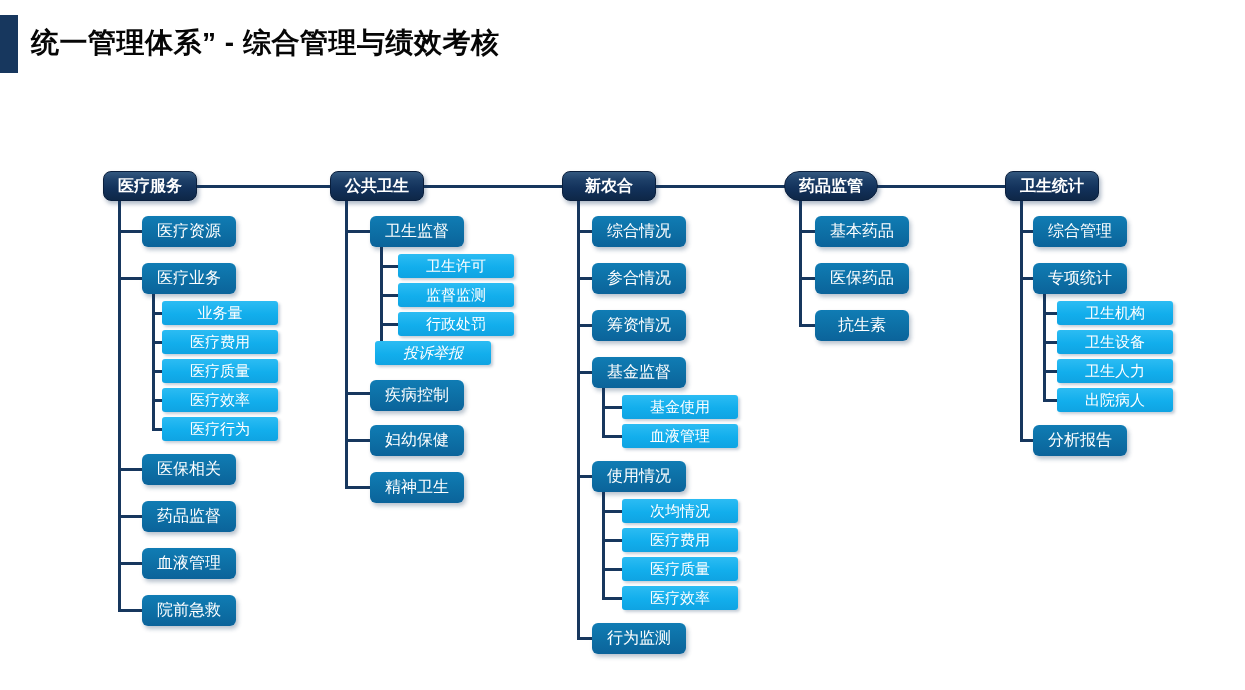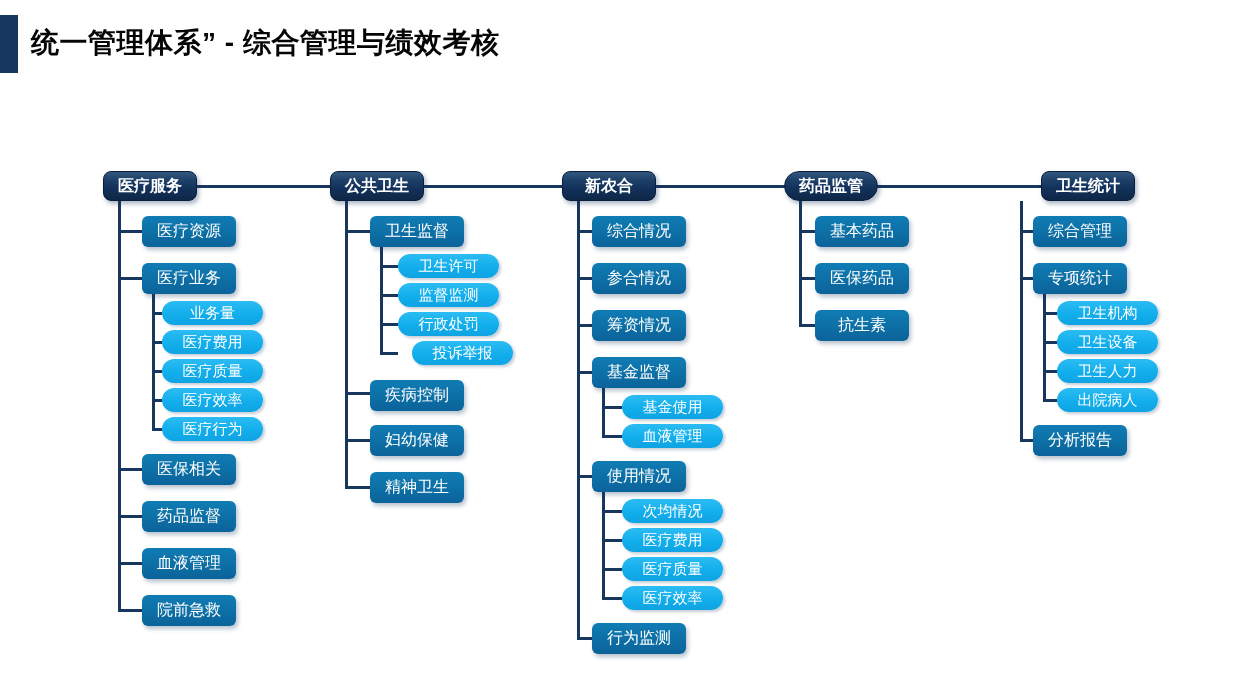--- a/index.html
+++ b/index.html
@@ -32,21 +32,21 @@
     box-shadow:2px 3px 4px rgba(23,55,94,0.35);
     color:#fff;font-size:16px;font-weight:bold;
   }
   .lvl2{
     width:94px;height:31px;border-radius:6px;
     background:linear-gradient(180deg,#107cb4 0%,#0d70a6 50%,#0b639a 100%);
     box-shadow:2px 3px 4px rgba(23,55,94,0.30);
     color:#fff;font-size:16px;
   }
   .lvl3{
-    width:101px;height:24px;border-radius:12px;
+    width:116px;height:24px;border-radius:3px;
     background:linear-gradient(180deg,#2cbcf3 0%,#12aeec 55%,#0fa3e2 100%);
     box-shadow:2px 2px 3px rgba(23,55,94,0.25);
     color:#fff;font-size:15px;
   }
   .cline{position:absolute;background:#17375E;z-index:1;}
 </style>
 </head>
 <body>
 
 <div id="slide">
@@ -81,21 +81,21 @@
       <div class="cline" style="left: 118px; top: 201px; width: 3px; height: 409px;"></div>
       <div class="node lvl1" style="left: 330px; top: 171px;">公共卫生</div>
       <div class="node lvl2" style="left: 370px; top: 216px;">卫生监督</div>
       <div class="cline" style="left: 345px; top: 230px; width: 25px; height: 3px;"></div>
       <div class="node lvl3" style="left: 398px; top: 254px;">卫生许可</div>
       <div class="cline" style="left: 380px; top: 265px; width: 18px; height: 3px;"></div>
       <div class="node lvl3" style="left: 398px; top: 283px;">监督监测</div>
       <div class="cline" style="left: 380px; top: 294px; width: 18px; height: 3px;"></div>
       <div class="node lvl3" style="left: 398px; top: 312px;">行政处罚</div>
       <div class="cline" style="left: 380px; top: 323px; width: 18px; height: 3px;"></div>
-      <div class="node lvl3" style="left: 412px; top: 341px;">投诉举报</div>
+      <div class="node lvl3" style="left: 375px; top: 341px; font-style: italic;">投诉举报</div>
       <div class="cline" style="left: 380px; top: 352px; width: 18px; height: 3px;"></div>
       <div class="cline" style="left: 380px; top: 247px; width: 3px; height: 106px;"></div>
       <div class="node lvl2" style="left: 370px; top: 380px;">疾病控制</div>
       <div class="cline" style="left: 345px; top: 392px; width: 25px; height: 3px;"></div>
       <div class="node lvl2" style="left: 370px; top: 425px;">妇幼保健</div>
       <div class="cline" style="left: 345px; top: 439px; width: 25px; height: 3px;"></div>
       <div class="node lvl2" style="left: 370px; top: 472px;">精神卫生</div>
       <div class="cline" style="left: 345px; top: 486px; width: 25px; height: 3px;"></div>
       <div class="cline" style="left: 345px; top: 201px; width: 3px; height: 286px;"></div>
       <div class="node lvl1" style="left: 562px; top: 171px;">新农合</div>
@@ -127,21 +127,21 @@
       <div class="cline" style="left: 577px; top: 637px; width: 15px; height: 3px;"></div>
       <div class="cline" style="left: 577px; top: 201px; width: 3px; height: 437px;"></div>
       <div class="node lvl1" style="left: 784px; top: 171px; border-radius: 15px;">药品监管</div>
       <div class="node lvl2" style="left: 815px; top: 216px;">基本药品</div>
       <div class="cline" style="left: 799px; top: 230px; width: 16px; height: 3px;"></div>
       <div class="node lvl2" style="left: 815px; top: 263px;">医保药品</div>
       <div class="cline" style="left: 799px; top: 277px; width: 16px; height: 3px;"></div>
       <div class="node lvl2" style="left: 815px; top: 310px;">抗生素</div>
       <div class="cline" style="left: 799px; top: 324px; width: 16px; height: 3px;"></div>
       <div class="cline" style="left: 799px; top: 201px; width: 3px; height: 124px;"></div>
-      <div class="node lvl1" style="left: 1005px; top: 171px; margin-left: 36px;">卫生统计</div>
+      <div class="node lvl1" style="left: 1005px; top: 171px;">卫生统计</div>
       <div class="node lvl2" style="left: 1033px; top: 216px;">综合管理</div>
       <div class="cline" style="left: 1020px; top: 230px; width: 13px; height: 3px;"></div>
       <div class="node lvl2" style="left: 1033px; top: 263px;">专项统计</div>
       <div class="cline" style="left: 1020px; top: 277px; width: 13px; height: 3px;"></div>
       <div class="node lvl3" style="left: 1057px; top: 301px;">卫生机构</div>
       <div class="cline" style="left: 1043px; top: 312px; width: 14px; height: 3px;"></div>
       <div class="node lvl3" style="left: 1057px; top: 330px;">卫生设备</div>
       <div class="cline" style="left: 1043px; top: 341px; width: 14px; height: 3px;"></div>
       <div class="node lvl3" style="left: 1057px; top: 359px;">卫生人力</div>
       <div class="cline" style="left: 1043px; top: 370px; width: 14px; height: 3px;"></div>

